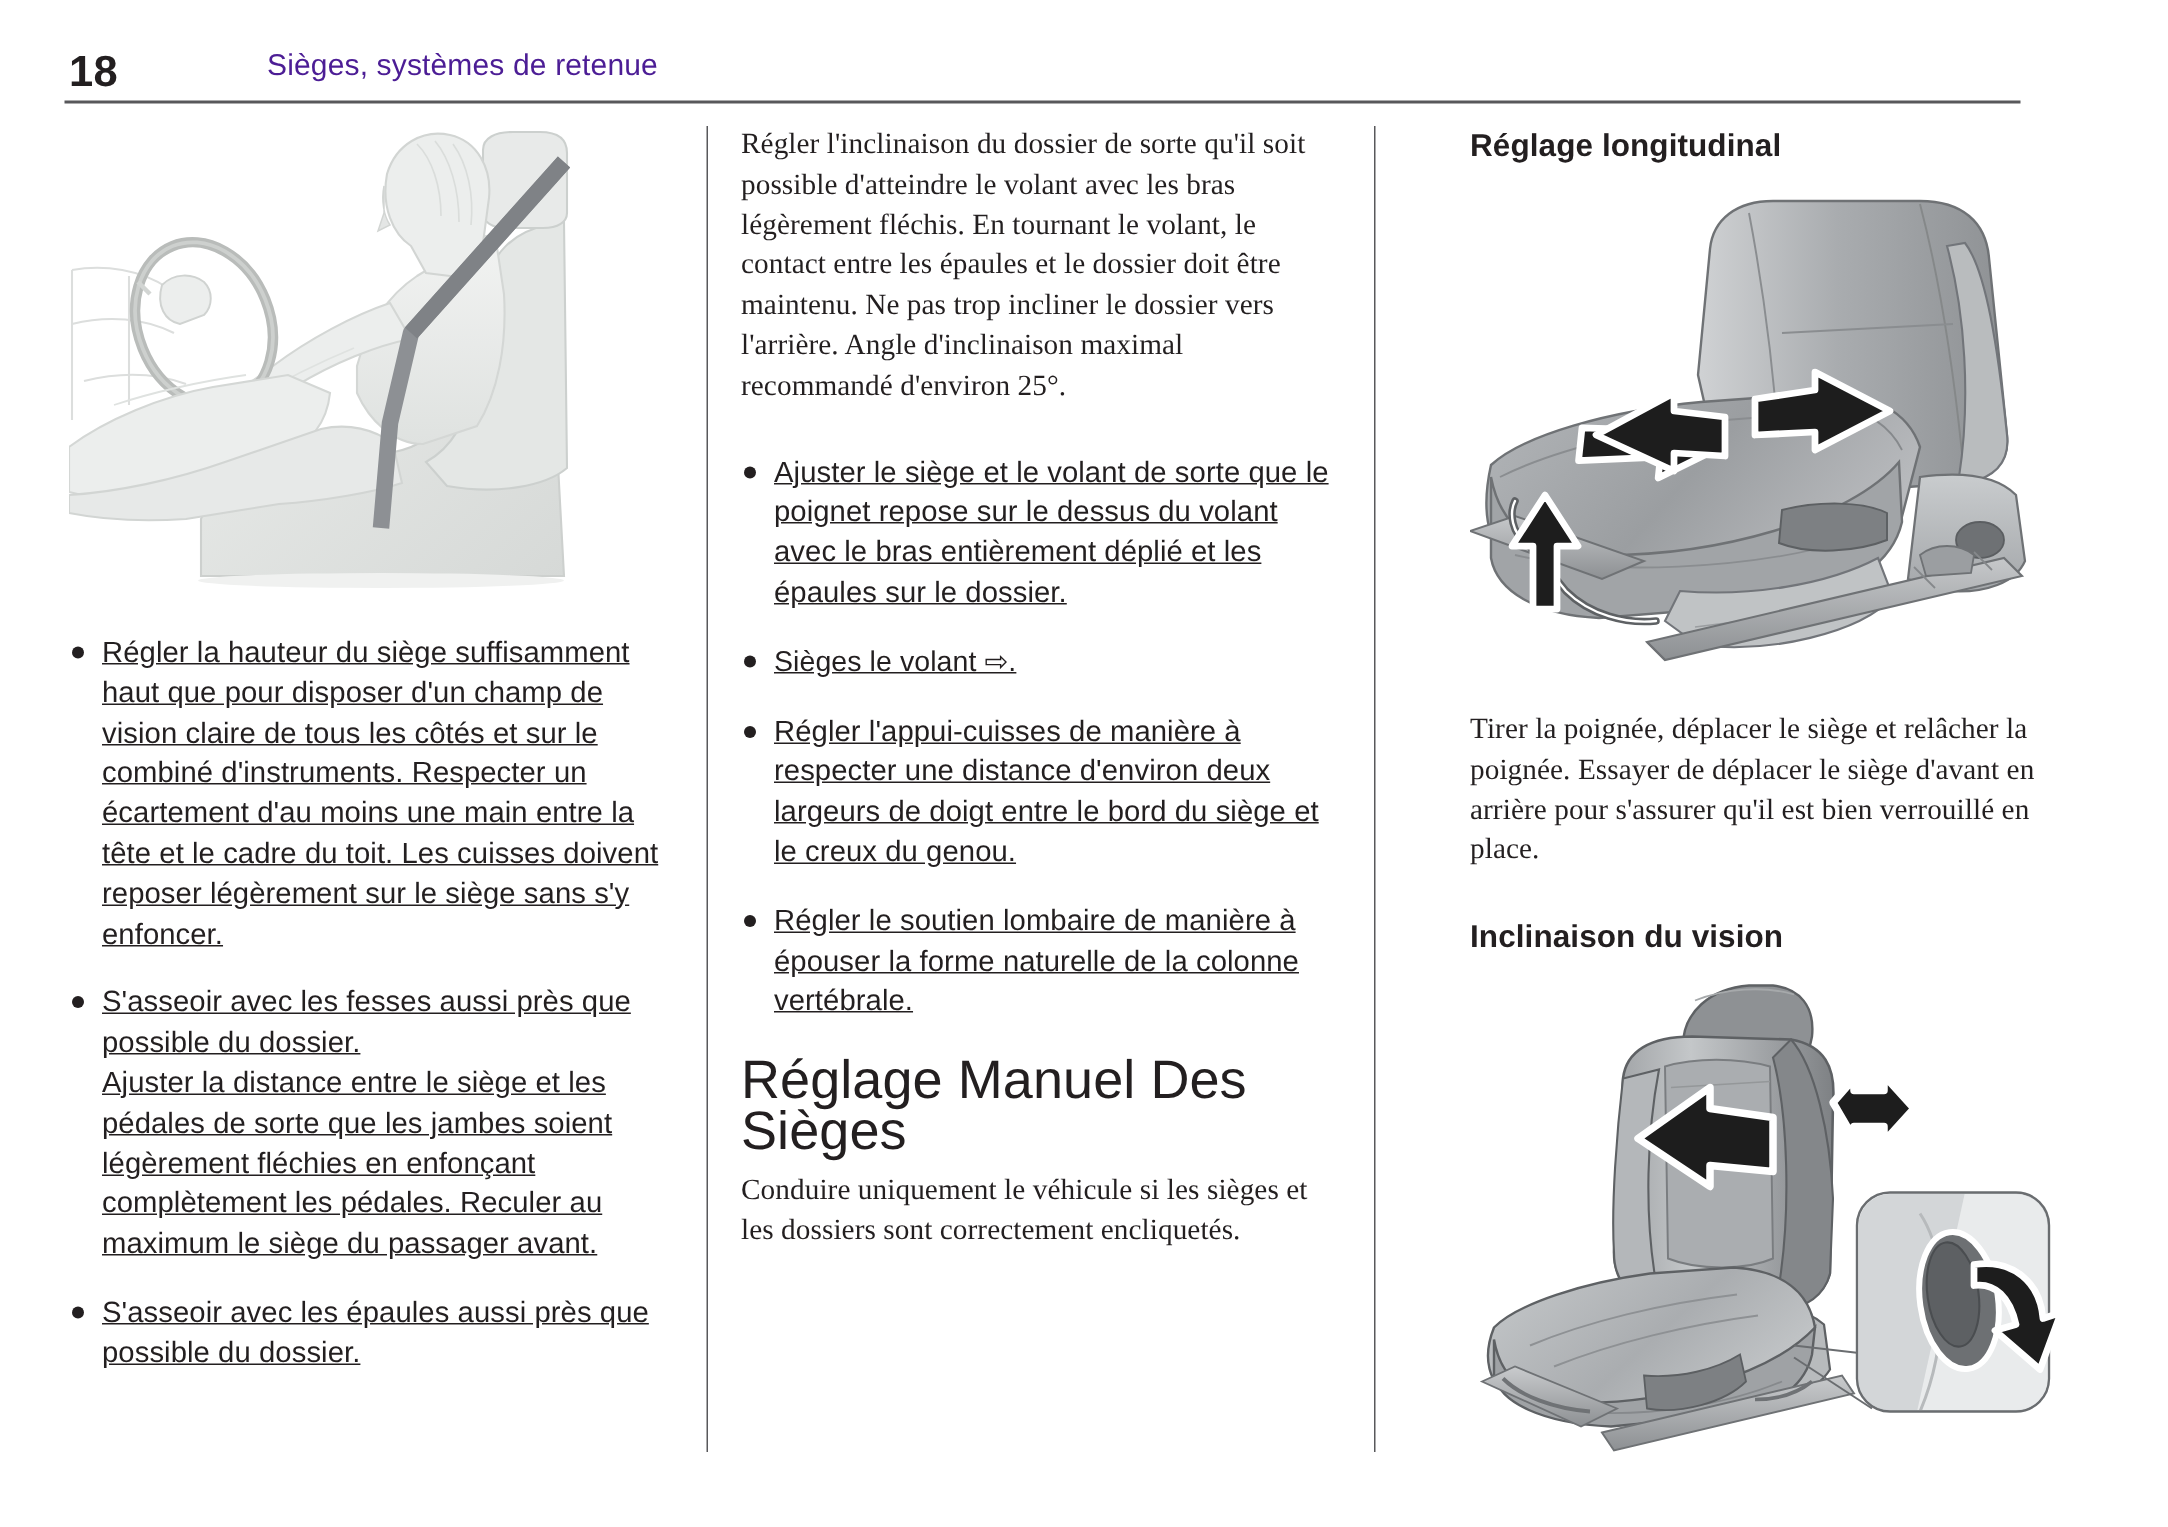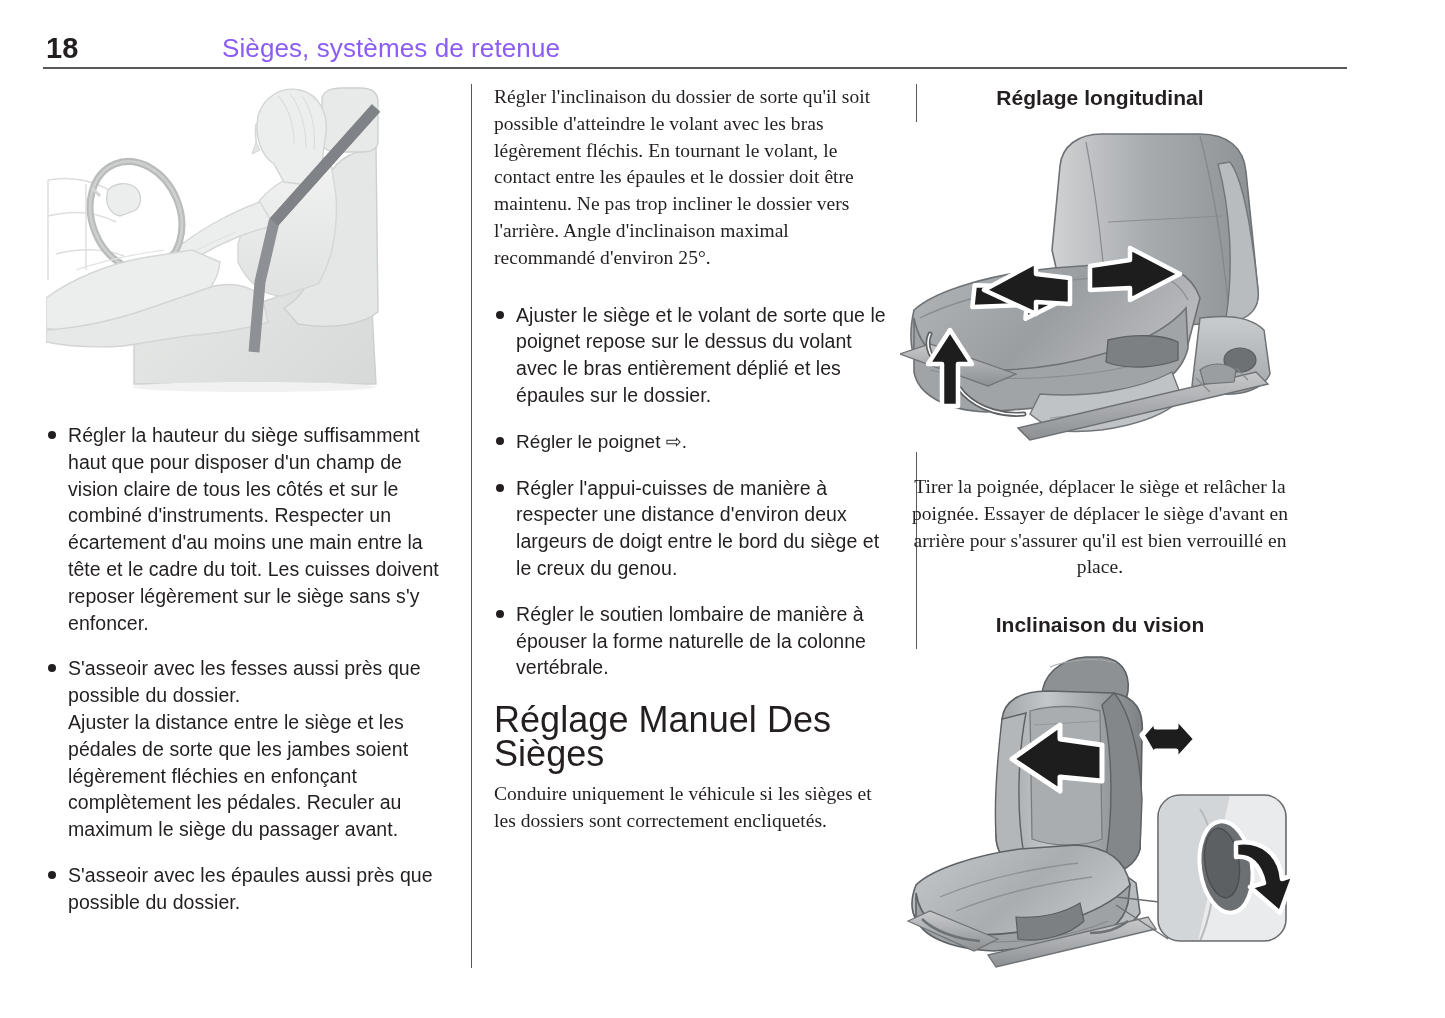--- a/index.html
+++ b/index.html
@@ -30,25 +30,24 @@
     font-size: 29px;
     font-weight: bold;
     letter-spacing: 0.2px;
     color: #231f20;
     text-align: center;
   }
   .page-chapter-title {
     position: absolute;
     left: 178px;
     top: 33px;
-    font-size: 26px;
+    font-size: 20px;
     font-weight: normal;
-    color: #8b5cf6;
+    color: #4c1d95;
     letter-spacing: 0.1px;
-    margin-left: 44px;
   }
   .header-rule {
     position: absolute;
     left: 43px;
     top: 67px;
     width: 1304px;
     height: 2px;
     background: #58585b;
   }
 
@@ -63,21 +62,21 @@
   .col-divider.one { left: 471px; }
   .col-divider.two { left: 916px; }
 
   
   .column {
     position: absolute;
     top: 84px;
   }
   .col-left   { left: 46px;  width: 400px; }
   .col-mid    { left: 494px; width: 398px; }
-  .col-right  { left: 900px; width: 400px; text-align: center; }
+  .col-right  { left: 980px; width: 400px; }
 
   
   p.body-text {
     margin: 0 0 14px 0;
     font-size: 19.5px;
     line-height: 26.8px;
     color: #231f20;
     letter-spacing: 0.05px;
     font-family: Liberation Serif, serif;
   }
@@ -86,20 +85,21 @@
     margin: 0;
     padding: 0;
   }
   ul.bullets > li {
     position: relative;
     padding-left: 22px;
     margin-bottom: 19px;
     font-size: 19.5px;
     line-height: 26.8px;
     letter-spacing: 0.05px;
+    text-decoration: underline;
   }
   ul.bullets > li:last-child { margin-bottom: 0; }
   ul.bullets > li .dot {
     position: absolute;
     left: 2px;
     top: 9px;
     width: 8px;
     height: 8px;
     border-radius: 50%;
     background: #231f20;
@@ -232,21 +232,21 @@
 
   <div class="sp-16"></div>
 
   <ul class="bullets">
     <li>
       <span class="dot"></span>
       <span>Ajuster le siège et le volant de sorte que le poignet repose sur le dessus du volant avec le bras entièrement déplié et les épaules sur le dossier.</span>
     </li>
     <li>
       <span class="dot"></span>
-      <span class="arrow-ref">Régler le poignet ⇨.</span>
+      <span class="arrow-ref">Sièges le volant ⇨.</span>
     </li>
     <li>
       <span class="dot"></span>
       <span>Régler l'appui-cuisses de manière à respecter une distance d'environ deux largeurs de doigt entre le bord du siège et le creux du genou.</span>
     </li>
     <li>
       <span class="dot"></span>
       <span>Régler le soutien lombaire de manière à épouser la forme naturelle de la colonne vertébrale.</span>
     </li>
   </ul>

